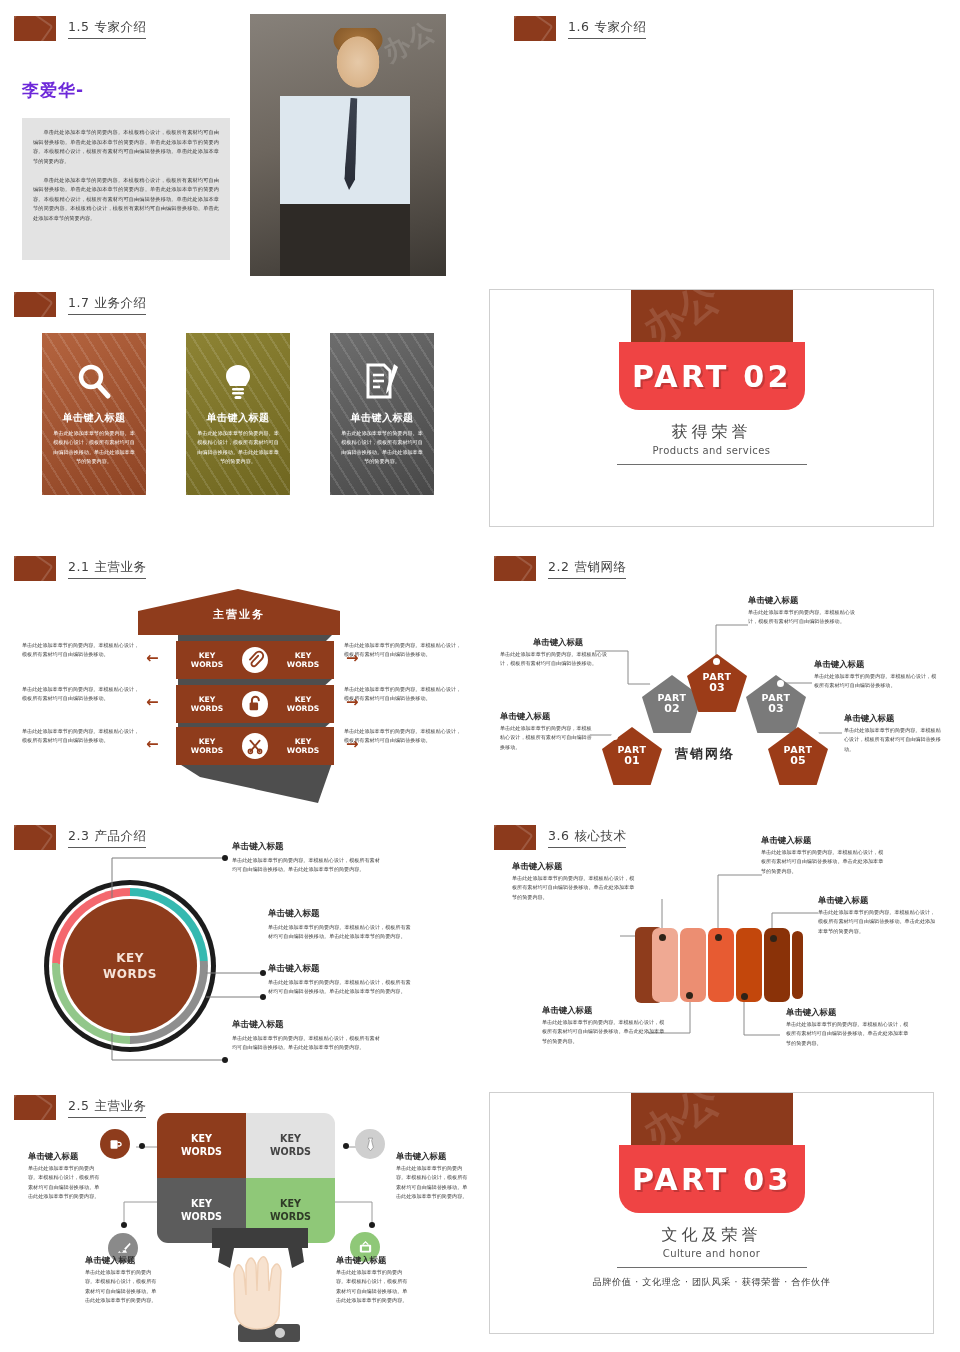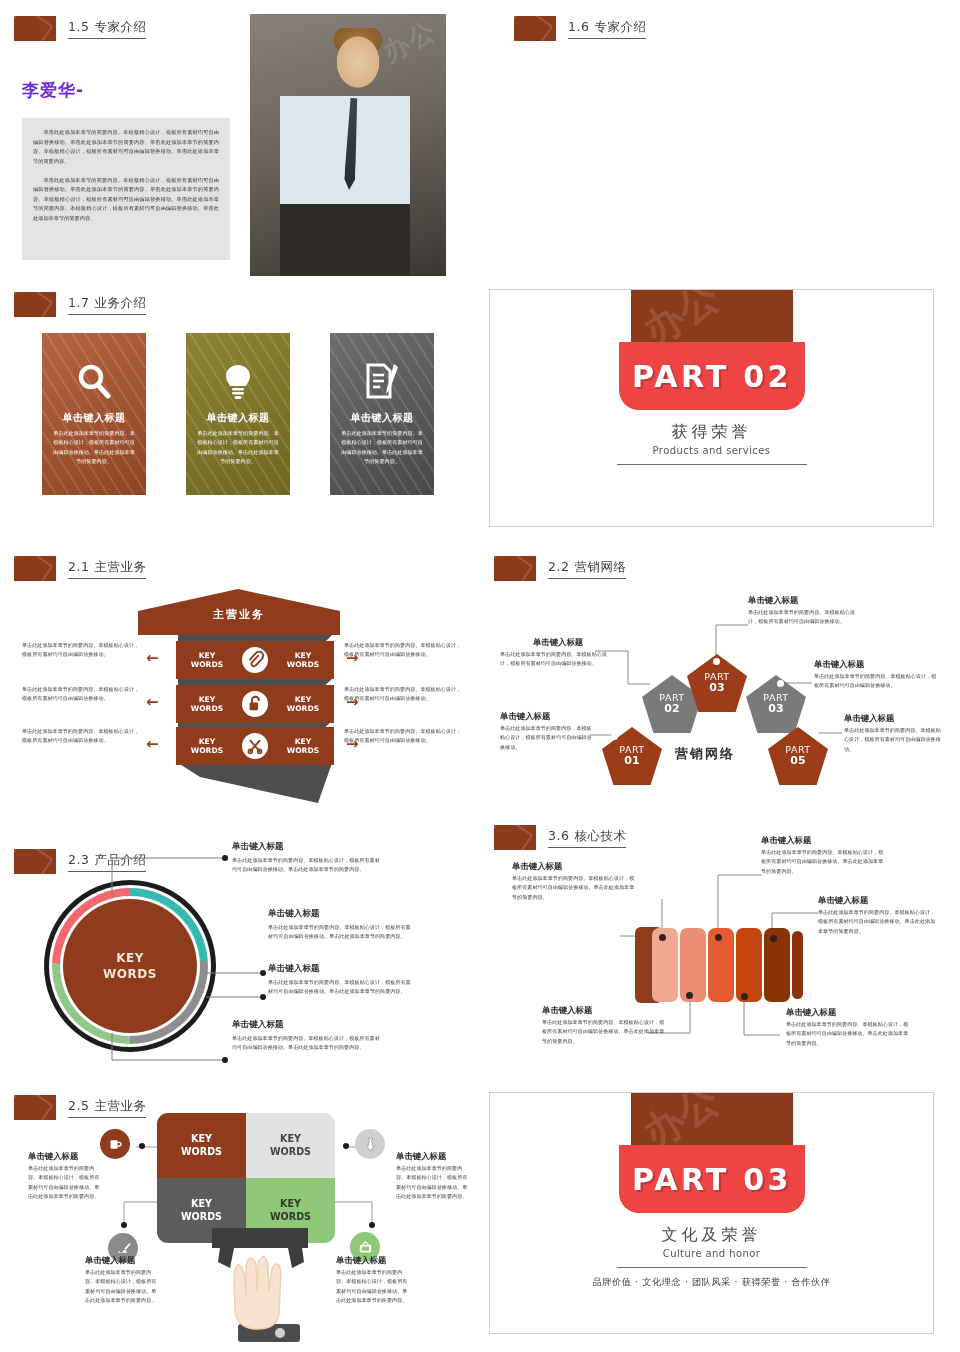--- a/index.html
+++ b/index.html
@@ -67,21 +67,21 @@
     display:flex;align-items:center;justify-content:space-between;box-sizing:border-box;padding:0 11px;}
   .b21 .kw{color:#fff;font-size:7.6px;font-weight:700;line-height:1.25;text-align:center;width:40px;}
   .b21 .cir{width:26px;height:26px;border-radius:50%;background:#fff;display:flex;align-items:center;justify-content:center;}
   .t21{position:absolute;width:122px;font-size:5.1px;line-height:1.85;color:#3c3c3c;}
   .arr21{position:absolute;color:#9c3c18;font-size:15px;line-height:1;font-weight:700;}
 
   
   .pent{position:absolute;width:60px;height:58px;
     clip-path:polygon(50% 0,100% 38%,81% 100%,19% 100%,0 38%);
     display:flex;flex-direction:column;align-items:center;justify-content:center;color:#fff;}
-  .pent b{font-size:9.5px;font-weight:400;letter-spacing:.5px;line-height:1.05;}
+  .pent b{font-size:9.5px;font-weight:700;letter-spacing:.5px;line-height:1.05;}
   .pent i{font-style:normal;font-size:11px;font-weight:700;}
   .pdot{position:absolute;width:7px;height:7px;border-radius:50%;background:#fff;}
   .lbl22 h5{margin:0 0 2px;font-size:8.4px;font-weight:700;color:#2d2d2d;}
   .lbl22 p{margin:0;font-size:5.1px;line-height:1.85;color:#3c3c3c;}
 
   
   .donut{position:absolute;left:44px;top:880px;width:172px;height:172px;}
   .ring-out{position:absolute;inset:0;border-radius:50%;
     background:conic-gradient(from 0deg,#1c1c1c 0 100%);}
   .ring-out::after{content:"";position:absolute;inset:5px;border-radius:50%;background:#fff;}
@@ -343,21 +343,21 @@
     <h5>单击键入标题</h5>
     <p>单击此处添加本章节的简要内容。本模板精心设计，模板所有素材均可自由编辑替换移动。</p>
   </div>
   <div class="lbl22" style="position:absolute;left:364px;top:168px;width:100px;">
     <h5>单击键入标题</h5>
     <p>单击此处添加本章节的简要内容。本模板精心设计，模板所有素材均可自由编辑替换移动。</p>
   </div>
 </div>
 
 <div class="slide" style="left:0;top:815px;width:480px;height:270px;">
-  <div class="sec-head" style="left:14px;top:10px;margin-top:24px;">
+  <div class="sec-head" style="left:14px;top:10px;">
     <div class="sec-badge"></div>
     <div class="sec-title">
       <span class="sec-num">2.3</span><span>产品介绍</span>
     </div>
   </div>
 </div>
 
 <div class="donut">
   <div class="ring-out"></div>
   <div class="ring-col"></div>

